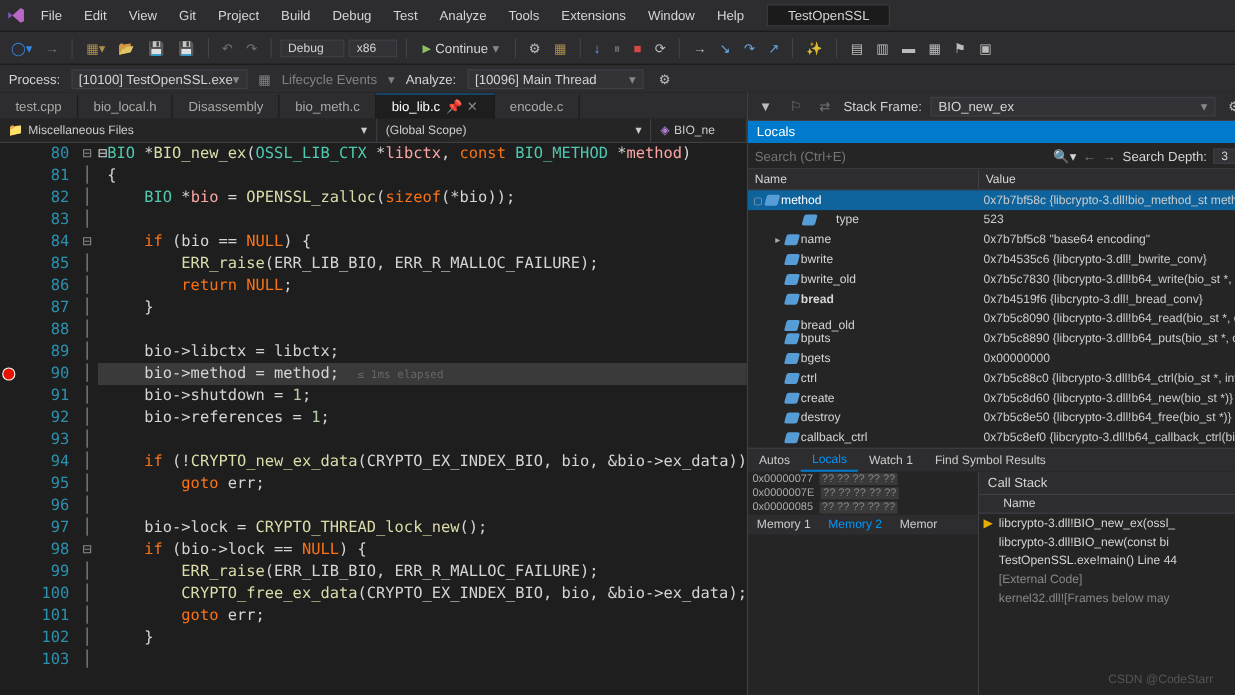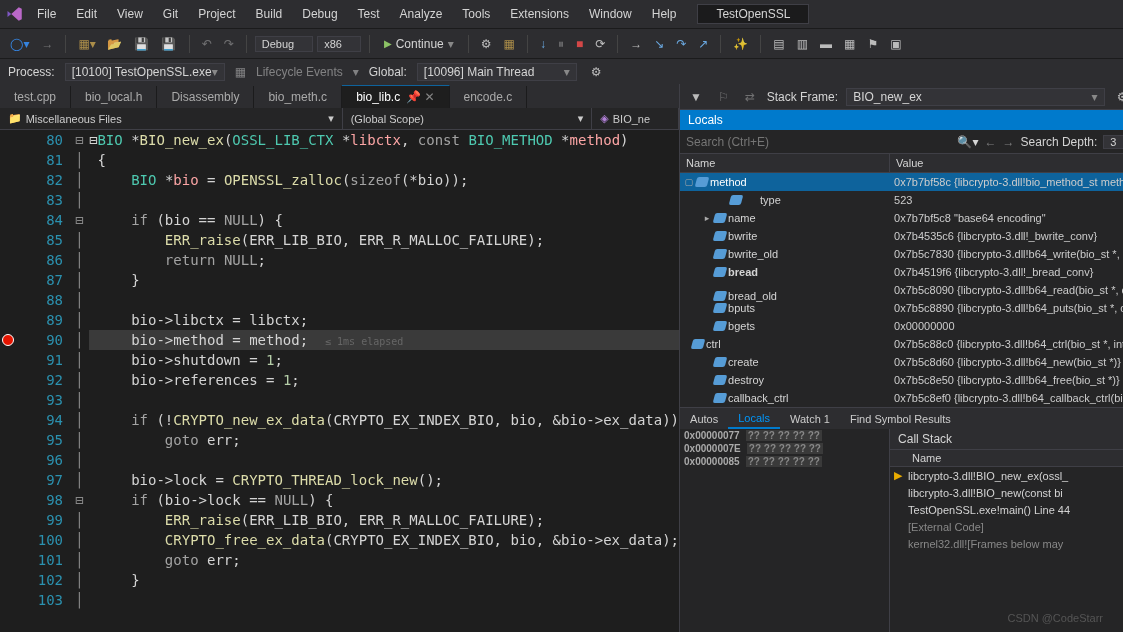--- a/index.html
+++ b/index.html
@@ -25,21 +25,21 @@
   .tab-close { margin-left: 6px; color: #888; }
   .nav-bar { display: flex; background: #252526; border-bottom: 1px solid #3f3f46; height: 22px; }
   .nav-seg { border-right: 1px solid #3f3f46; padding: 2px 8px; display: flex; align-items: center; gap: 4px; flex: 1; font-size: 11px; color: #ccc; }
   .code-area { display: flex; flex: 1; font-family: Consolas, monospace; font-size: 14px; line-height: 20px; overflow: hidden; }
   .gutter { width: 75px; background: #1e1e1e; text-align: right; color: #2b91af; padding-right: 12px; position: relative; }
   .gutter .ln { height: 20px; }
   .fold-col { width: 14px; color: #888; }
   .code-text { flex: 1; white-space: pre; color: #d4d4d4; }
   .code-line { height: 20px; }
   .hl-line { background: #3a3a3a; }
-  .kw { color: #a3a3a3; }
+  .kw { color: #f97316; }
   .tp { color: #4ec9b0; }
   .fn { color: #dcdcaa; }
   .op { color: #d4d4d4; }
   .num { color: #b5cea8; }
   .pr { color: #fca5a5; }
   .timing { color: #666; font-size: 10px; }
   .bp { position: absolute; left: 2px; width: 12px; height: 12px; background: #e51400; border-radius: 50%; border: 1px solid #fff; }
   .right-col { flex: 1; display: flex; flex-direction: column; background: #252526; border-left: 1px solid #3f3f46; }
   .stack-bar { background: #2d2d30; height: 26px; display: flex; align-items: center; padding: 0 6px; gap: 8px; border-bottom: 1px solid #3f3f46; }
   .locals-header { background: #007acc; color: #fff; padding: 3px 8px; font-size: 12px; }
@@ -54,21 +54,21 @@
   .locals-row.sel { background: #0e639c; color: #fff; }
   .lr-name { width: 210px; display: flex; align-items: center; gap: 2px; overflow: hidden; white-space: nowrap; }
   .lr-val { flex: 1; white-space: nowrap; overflow: hidden; text-overflow: clip; color: #ccc; padding-left: 4px; }
   .exp-tri { width: 10px; color: #aaa; font-size: 9px; text-align: center; }
   .var-icon { width: 12px; height: 10px; background: #569cd6; border-radius: 2px; transform: skewX(-15deg); flex-shrink: 0; }
   .debug-tabs { display: flex; background: #2d2d30; border-top: 1px solid #3f3f46; height: 22px; align-items: center; }
   .dtab { padding: 3px 10px; color: #ccc; font-size: 11px; }
   .dtab.active { color: #0097fb; border-bottom: 2px solid #007acc; }
   .below-row { display: flex; flex: 1; }
   .mem-col { width: 210px; background: #252526; border-right: 1px solid #3f3f46; font-size: 10px; }
-  .mem-row { display: flex; padding: 1px 4px; gap: 6px; color: #888; font-weight: bold; }
+  .mem-row { display: flex; padding: 1px 4px; gap: 6px; color: #888; }
   .mem-addr { color: #aaa; }
   .mem-tabs { display: flex; background: #2d2d30; }
   .mtab { padding: 3px 8px; font-size: 11px; color: #ccc; }
   .mtab.active { color: #0097fb; }
   .cs-col { flex: 1; background: #252526; }
   .cs-head { background: #2d2d30; padding: 3px 8px; font-size: 12px; border-bottom: 1px solid #3f3f46; }
   .cs-grid-head { background: #2d2d30; padding: 2px 22px; font-size: 11px; border-bottom: 1px solid #3f3f46; }
   .cs-row { display: flex; padding: 1px 4px; font-size: 11px; align-items: center; height: 17px; white-space: nowrap; overflow: hidden; }
   .cs-arrow { width: 14px; color: #e8ab00; }
   .watermark { position: absolute; right: 20px; bottom: 8px; color: #555; font-size: 11px; }
@@ -146,21 +146,21 @@
 
 <div class="debug-info">
   <span>Process:</span>
   <div class="debug-combo">
       <span>[10100] TestOpenSSL.exe</span>
       <span style="margin-left:auto;color:#888">▾</span>
     </div>
   <span style="opacity:.5">▦</span>
   <span style="opacity:.5">Lifecycle Events</span>
     <span style="opacity:.5">▾</span>
-  <span>Global:</span>
+  <span>Analyze:</span>
   <div class="debug-combo">
       <span>[10096] Main Thread</span>
       <span style="margin-left:auto;color:#888">▾</span>
     </div>
   <span class="tb-btn">⚙</span>
 </div>
 
 <div class="main-row">
 
   <div class="editor-col">
@@ -337,21 +337,21 @@
         </div>
         <div class="locals-row">
           <div class="lr-name" style="padding-left: 22px;">
             <span class="exp-tri"></span>
             <span class="var-icon"></span>
             <span> bgets</span>
           </div>
           <div class="lr-val">0x00000000</div>
         </div>
         <div class="locals-row">
-          <div class="lr-name" style="">
+          <div class="lr-name" style="padding-left: 22px;">
             <span class="exp-tri"></span>
             <span class="var-icon"></span>
             <span> ctrl</span>
           </div>
           <div class="lr-val">0x7b5c88c0 {libcrypto-3.dll!b64_ctrl(bio_st *, int,</div>
         </div>
         <div class="locals-row">
           <div class="lr-name" style="padding-left: 22px;">
             <span class="exp-tri"></span>
             <span class="var-icon"></span>
@@ -391,20 +391,25 @@
               <span style="background:#3a3a3a;padding:0 2px">?? ?? ?? ?? ??</span>
             </div>
             <div class="mem-row">
               <span class="mem-addr">0x0000007E</span>
               <span style="background:#3a3a3a;padding:0 2px">?? ?? ?? ?? ??</span>
             </div>
             <div class="mem-row">
               <span class="mem-addr">0x00000085</span>
               <span style="background:#3a3a3a;padding:0 2px">?? ?? ?? ?? ??</span>
             </div>
+          </div>
+        <div class="mem-tabs" id="memtabs">
+            <div class="mtab">Memory 1</div>
+            <div class="mtab active">Memory 2</div>
+            <div class="mtab">Memor</div>
           </div>
       </div>
       <div class="cs-col">
         <div class="cs-head">Call Stack</div>
         <div class="cs-grid-head">Name</div>
         <div id="csrows">
             <div class="cs-row">
               <span class="cs-arrow">▶</span>
               <span>libcrypto-3.dll!BIO_new_ex(ossl_</span>
             </div>

